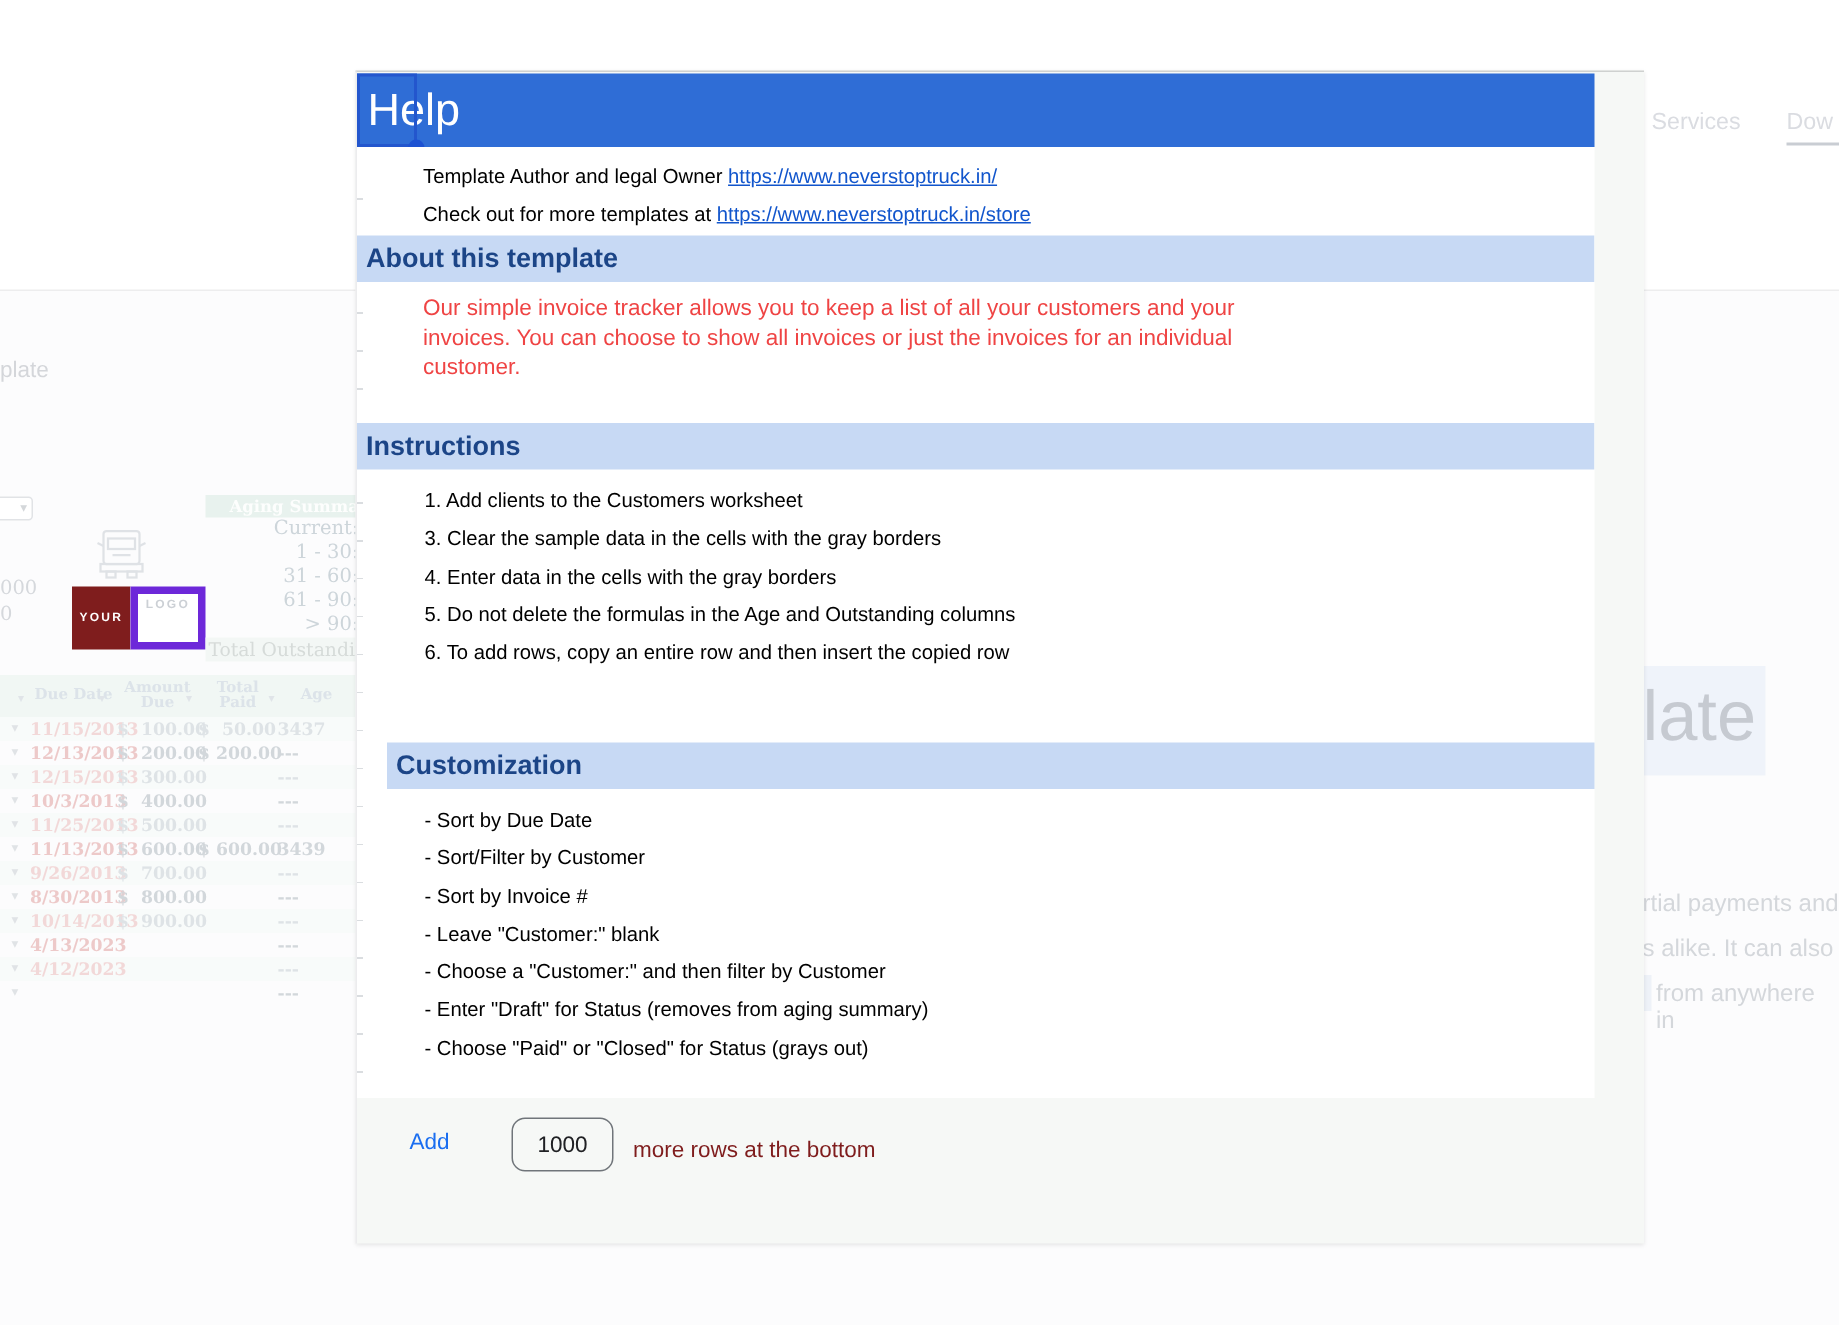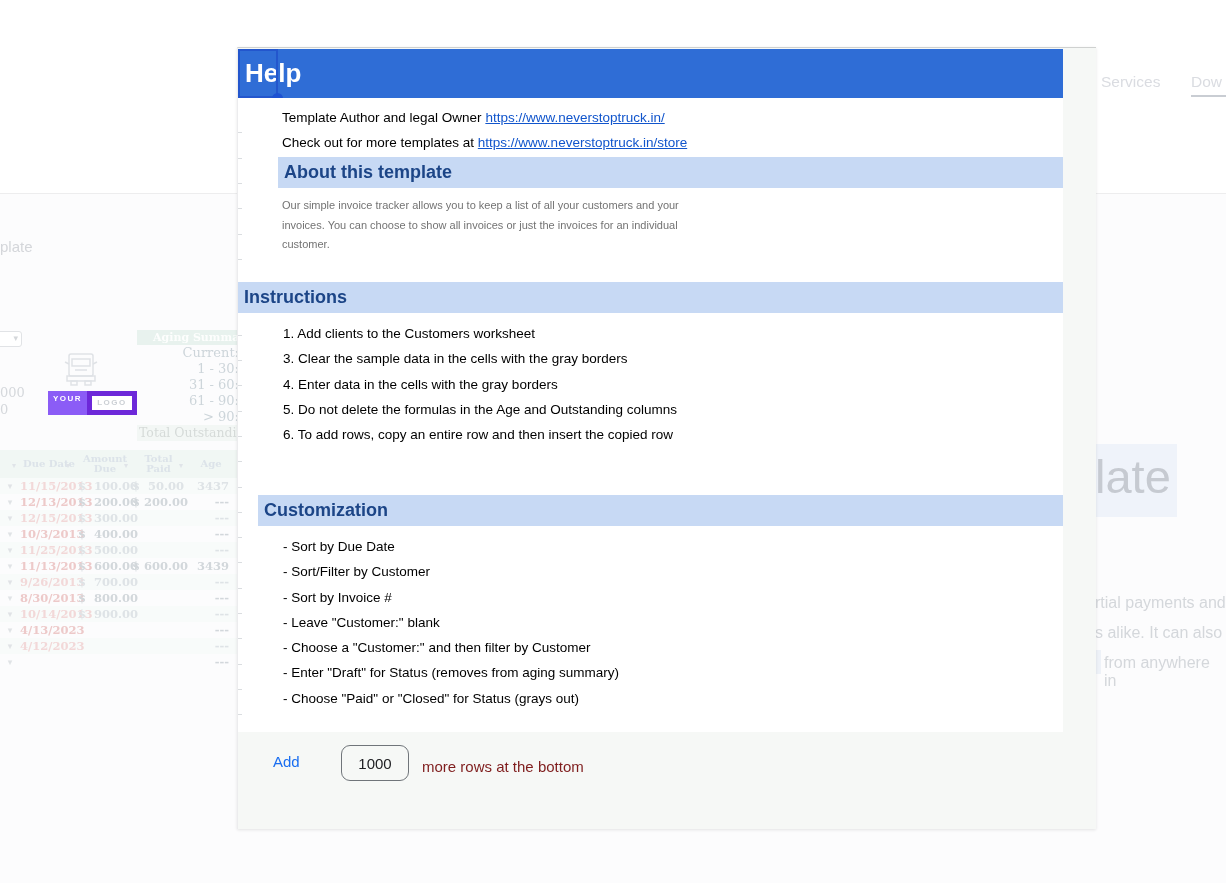--- a/index.html
+++ b/index.html
@@ -21,21 +21,21 @@
   .para-block { left:1088px; top:650px; width:13px; height:24px; background:#eef2f8; }
 
   
   .serif { font-family:"DejaVu Serif", serif; }
   .mini-select { left:-14px; top:331px; width:36px; height:16px; background:#fff;
                  border:1px solid #e1e3e6; border-radius:3px; }
   .mini-select .chev { position:absolute; right:3px; top:1px; font-size:9px; color:#d4d7da; }
   .truck-svg { left:57px; top:350px; }
   .logo-badge { left:48px; top:391px; display:flex; font-size:8px; font-weight:bold;
                 letter-spacing:1.5px; line-height:10px; }
-  .logo-badge .b-your { background:#8b5cf6; color:#ffffff; padding:3px 5px; }
+  .logo-badge .b-your { background:#7f1d1d; color:#ffffff; padding:16px 5px; }
   .logo-badge .b-logo { background:#ffffff; color:#ccd0d5; border:5px solid #6d28d9; padding:2px 5px; }
   .num-partial { left:0; font-size:13px; color:#d5d8dc; }
 
   .aging { left:137px; top:330px; width:104px; font-family:"DejaVu Serif", serif; }
   .aging .a-title { height:15px; background:#e8f2ee; color:#fdfefd; font-weight:bold;
                     font-size:11px; line-height:15px; padding-left:16px; white-space:nowrap; overflow:hidden; }
   .aging .a-row { height:16px; line-height:16px; text-align:right; padding-right:2px;
                   font-size:13px; color:#cdd5da; }
   .aging .a-total { height:16px; line-height:16px; background:#f3f7f5; color:#d6dbd9;
                     font-size:12.5px; white-space:nowrap; overflow:hidden; padding-left:2px; }
@@ -46,46 +46,46 @@
               font-size:10px; font-weight:bold; text-align:center; line-height:10px; }
   .f-arr { position:absolute; top:10px; font-size:8px; color:#e0e4e8; }
   .inv-row { display:grid; grid-template-columns:20px 58px 54px 53px 52px; height:16px;
              align-items:center; }
   .inv-row:nth-child(even) { background:#f8fbfa; }
   .c-arr { text-align:center; font-size:9px; color:#e0e3e6; }
   .c-date { font-size:11.5px; font-weight:bold; color:#edc9c9; text-align:center; }
   .inv-row:nth-child(even) .c-date { color:#f2d8d8; }
   .c-amt, .c-paid { font-size:11.5px; font-weight:bold; color:#d2d7db; text-align:right;
                     padding-right:3px; white-space:pre; }
-  .c-age { font-size:11.5px; font-weight:bold; color:#d2d7db; text-align:right; padding-right:8px; }
+  .c-age { font-size:11.5px; font-weight:bold; color:#d2d7db; padding-right:8px; }
   .inv-row:nth-child(even) .c-amt, .inv-row:nth-child(even) .c-paid,
   .inv-row:nth-child(even) .c-age { color:#dee3e6; }
 
   
   #dialog { position:absolute; left:237px; top:47px; width:859px; height:782px;
             background:#f6f8f6; z-index:10; border-top:1px solid #cfd1d0;
             border-left:1px solid #ececee;
             box-shadow:0 1px 3px rgba(0,0,0,.10); }
   .m-head { left:0; top:1px; width:825px; height:49px; background:#2f6dd6; }
-  .m-title { position:absolute; left:7px; top:0; line-height:49px; font-size:26px;
-             font-weight:bold; color:#ffffff; }
+  .m-title { position:absolute; left:7px; top:0; line-height:49px; font-size:30px;
+             font-weight:normal; color:#ffffff; }
   .sel-box { position:absolute; left:0; top:0; width:40px; height:49px;
              border:2px solid #2356cd; }
   .sel-handle { position:absolute; left:34px; top:44px; width:11px; height:11px;
                 border-radius:50%; background:#1d52d2; }
   .m-body { left:0; top:50px; width:825px; height:634px; background:#ffffff; overflow:hidden; }
   .row-ticks { left:0; top:10px; width:4px; height:624px;
                background:repeating-linear-gradient(to bottom, transparent 0 24.3px,
                #dadde0 24.3px 25.3px); }
   .intro-line { left:44px; font-size:13.5px; color:#000; white-space:nowrap; }
   .intro-line a { color:#1155cc; text-decoration:underline; }
   .band { left:0; width:825px; height:31px; background:#c7d9f4; }
   .band span { display:block; padding-left:6px; line-height:31px; font-size:18px;
                font-weight:bold; color:#1c4587; white-space:nowrap; }
-  .about-para { left:44px; top:98px; font-size:11px; line-height:19.5px; color:#737373; }
+  .about-para { left:44px; top:98px; font-size:15px; line-height:19.5px; color:#ef4444; }
   .m-list { left:45px; font-size:13.5px; line-height:25.3px; color:#000; white-space:nowrap; }
   .foot-add { left:35px; top:705px; font-size:15px; font-weight:500; color:#1a6ef0; cursor:pointer; }
   .foot-input { left:103px; top:697px; width:68px; height:36px; border:1px solid #70757a;
                 border-radius:9px; background:transparent; text-align:center; font-size:15px;
                 color:#202124; font-family:"Liberation Sans", sans-serif; }
   .foot-suffix { left:184px; top:710px; font-size:15px; color:#7f1d1d; }
 </style>
 </head>
 <body>
 
@@ -243,21 +243,21 @@
   <div class="abs m-body">
     <div class="abs row-ticks"></div>
 
     <div class="abs intro-line" style="top:12px;">
       <span>Template Author and legal Owner </span><a href="#">https://www.neverstoptruck.in/</a>
     </div>
     <div class="abs intro-line" style="top:37px;">
       <span>Check out for more templates at </span><a href="#">https://www.neverstoptruck.in/store</a>
     </div>
 
-    <div class="abs band" style="top:59px;margin-left:40px;">
+    <div class="abs band" style="top:59px;">
       <span>About this template</span>
     </div>
     <div class="abs about-para">
       <div>Our simple invoice tracker allows you to keep a list of all your customers and your</div>
       <div>invoices. You can choose to show all invoices or just the invoices for an individual</div>
       <div>customer.</div>
     </div>
 
     <div class="abs band" style="top:184px;">
       <span>Instructions</span>

